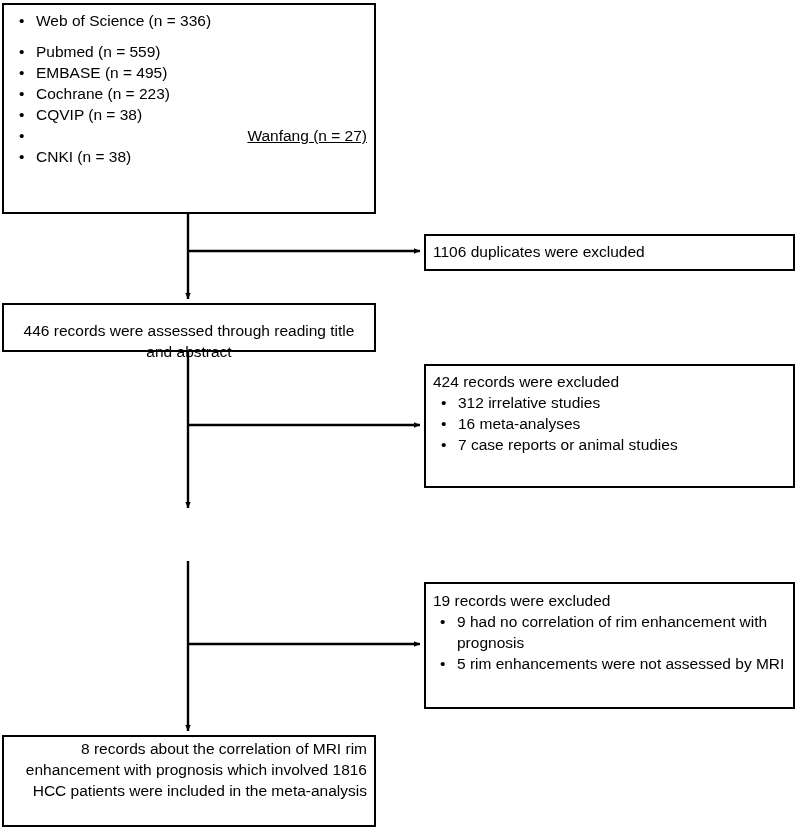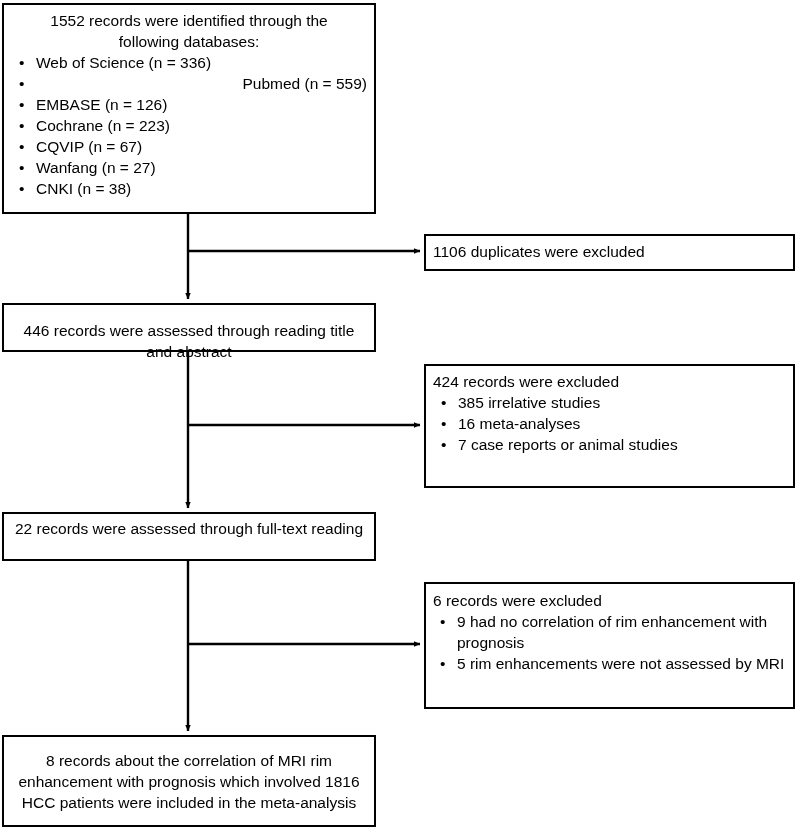--- a/index.html
+++ b/index.html
@@ -88,29 +88,27 @@
 
     <line x1="188" y1="425" x2="420" y2="425" stroke="#000000" stroke-width="2.4" marker-end="url(#arrowhead)"></line>
 
     <line x1="188" y1="561" x2="188" y2="731" stroke="#000000" stroke-width="2.4" marker-end="url(#arrowhead)"></line>
 
     <line x1="188" y1="644" x2="420" y2="644" stroke="#000000" stroke-width="2.4" marker-end="url(#arrowhead)"></line>
   </svg>
 
   <div class="box centered" style="left:2px; top:3px; width:374px; height:211px;">
     <div class="box-inner">
-      <div class="lead">1552 records were identified through the
-following databases:</div>
       <ul class="bullets">
         <li style="text-align:left;">Web of Science (n = 336)</li>
-        <li style="text-align:right;">Pubmed (n = 559)</li>
-        <li style="text-align:left;">EMBASE (n = 126)</li>
+        <li style="text-align:left;margin-top:10px;">Pubmed (n = 559)</li>
+        <li style="text-align:left;">EMBASE (n = 495)</li>
         <li style="text-align:left;">Cochrane (n = 223)</li>
-        <li style="text-align:left;">CQVIP (n = 67)</li>
-        <li style="text-align:left;">Wanfang (n = 27)</li>
+        <li style="text-align:left;">CQVIP (n = 38)</li>
+        <li style="text-align:right;text-decoration:underline;">Wanfang (n = 27)</li>
         <li style="text-align:left;">CNKI (n = 38)</li>
       </ul>
     </div>
   </div>
 
   <div class="box" style="left:424px; top:234px; width:371px; height:37px;">
     <div class="box-inner" style="">
       <div>1106 duplicates were excluded</div>
     </div>
   </div>
@@ -118,42 +116,37 @@
   <div class="box centered" style="left:2px; top:303px; width:374px; height:49px;">
     <div class="box-inner" style="padding-top:15px;">
       <div>446 records were assessed through reading title and abstract</div>
     </div>
   </div>
 
   <div class="box" style="left:424px; top:364px; width:371px; height:124px;">
     <div class="box-inner" style="padding-top:5px;">
       <div>424 records were excluded</div>
       <ul class="bullets">
-        <li>385 irrelative studies</li>
+        <li>312 irrelative studies</li>
         <li>16 meta-analyses</li>
         <li>7 case reports or animal studies</li>
       </ul>
     </div>
   </div>
 
-  <div class="box centered" style="left:2px; top:512px; width:374px; height:49px;">
-    <div class="box-inner" style="padding-top:4px;">
-      <div>22 records were assessed through full-text reading</div>
-    </div>
-  </div>
 
   <div class="box" style="left:424px; top:582px; width:371px; height:127px;">
     <div class="box-inner" style="padding-top:6px;">
-      <div>6 records were excluded</div>
+      <div>19 records were excluded</div>
       <ul class="bullets tight">
         <li>9 had no correlation of rim enhancement with prognosis</li>
         <li>5 rim enhancements were not assessed by MRI</li>
       </ul>
     </div>
   </div>
 
   <div class="box centered" style="left:2px; top:735px; width:374px; height:92px;">
-    <div class="box-inner" style="padding-top:13px;">
+    <div class="box-inner" style="padding-top:1px;text-align:right;">
       <div>8 records about the correlation of MRI rim enhancement with prognosis which involved 1816 HCC patients were included in the meta-analysis</div>
     </div>
   </div>
 
 </div>
 
 </body></html>

